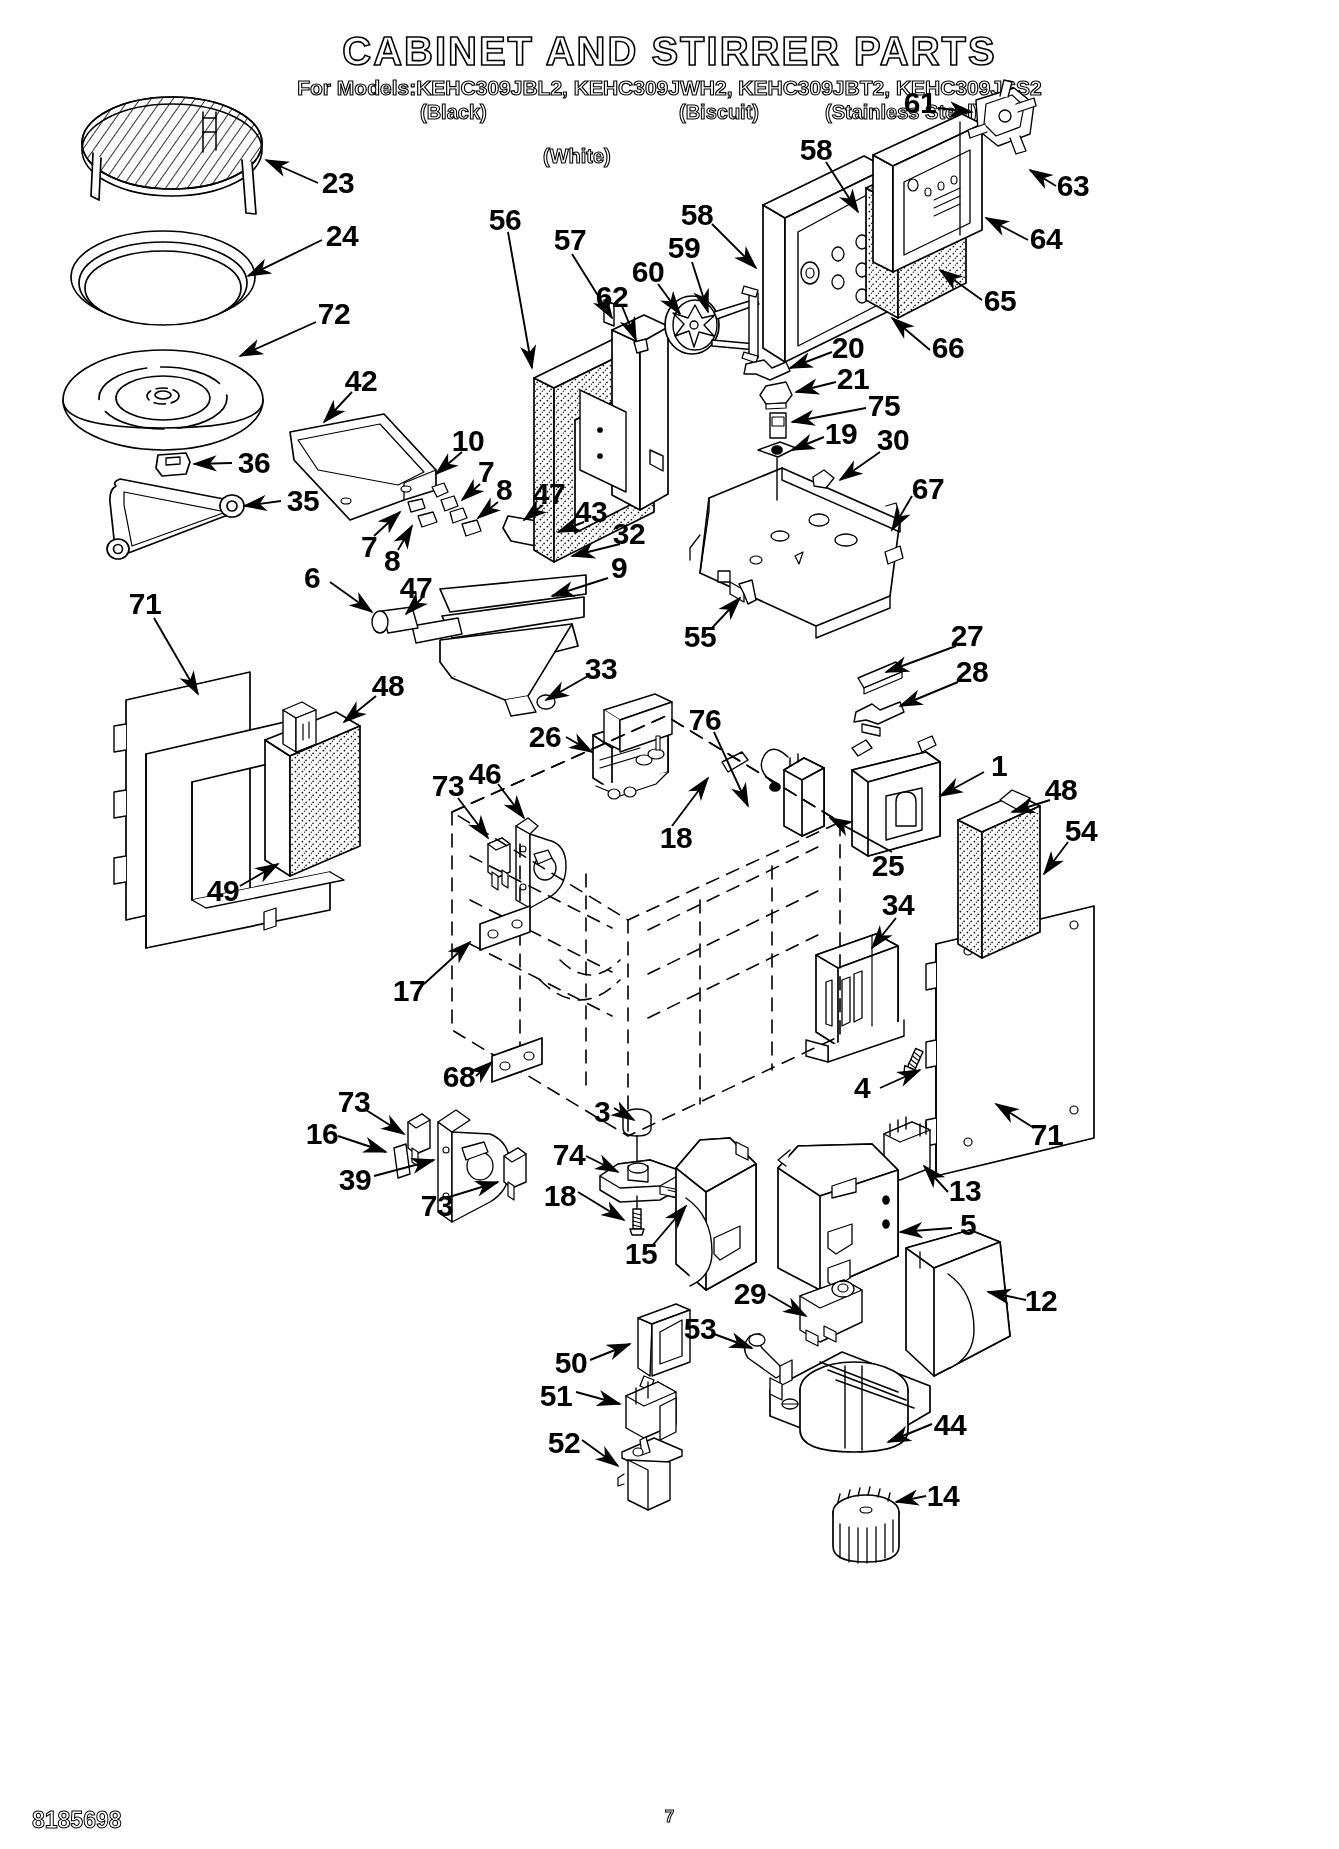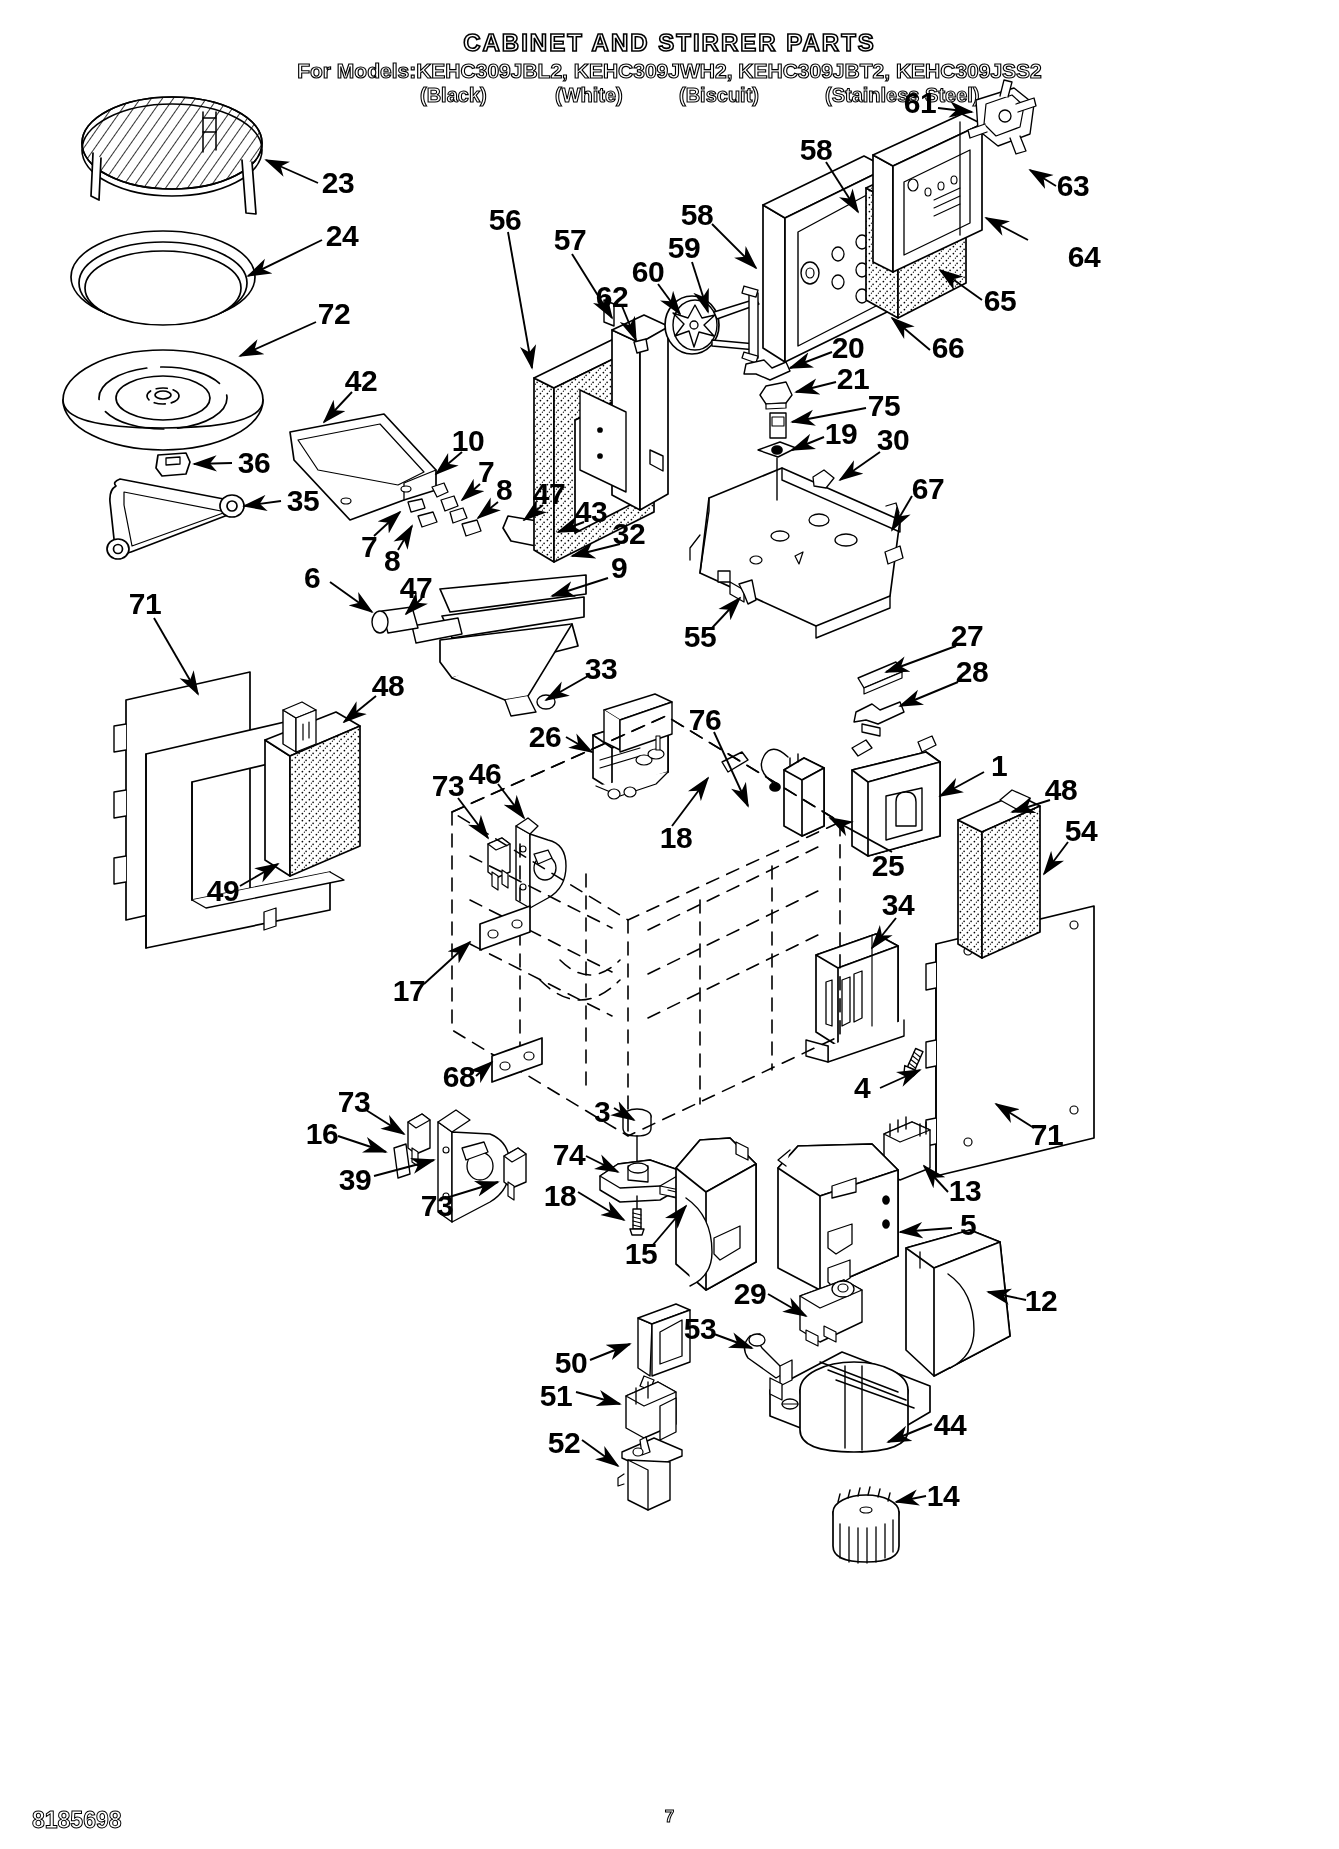--- a/index.html
+++ b/index.html
@@ -16,21 +16,21 @@
     overflow:hidden;
   }
   
   #header{
     position:absolute;
     left:0; top:0; width:1339px;
     text-align:center;
     pointer-events:none;
   }
   .title{
-    font-size:24px;
+    font-size:40px;
     font-weight:bold;
     letter-spacing:2px;
     font-family:"Liberation Sans", sans-serif;
     color:#ffffff;
     -webkit-text-stroke:1.6px #000;
     text-stroke:1.6px #000;
     margin:30px 0 0 0;
     line-height:1.05;
   }
   .models{
@@ -94,21 +94,21 @@
 </head>
 <body>
 
 <div id="page">
 
   <div id="header">
     <div class="title">CABINET AND STIRRER PARTS</div>
     <div class="models">For Models:KEHC309JBL2, KEHC309JWH2, KEHC309JBT2, KEHC309JSS2</div>
     <div class="colorrow" id="colorrow">
         <span style="left: 420px;">(Black)</span>
-        <span style="left: 555px;">(White)</span>
+        <span style="left: 543px; margin-top: 44px;">(White)</span>
         <span style="left: 679px;">(Biscuit)</span>
         <span style="left: 825px;">(Stainless Steel)</span>
       </div>
   </div>
 
   <svg id="art" viewBox="0 0 1339 1849" width="1339" height="1849">
     <defs>
       <pattern id="stipple" width="7" height="7" patternUnits="userSpaceOnUse">
         <rect width="7" height="7" fill="#fff"></rect>
         <circle cx="1.4" cy="1.6" r="0.85" fill="#000"></circle>
@@ -730,21 +730,21 @@
       <div class="callout" style="left: 564px; top: 1443px;">52</div>
       <div class="callout" style="left: 505px; top: 220px;">56</div>
       <div class="callout" style="left: 570px; top: 240px;">57</div>
       <div class="callout" style="left: 697px; top: 215px;">58</div>
       <div class="callout" style="left: 684px; top: 248px;">59</div>
       <div class="callout" style="left: 648px; top: 272px;">60</div>
       <div class="callout" style="left: 612px; top: 297px;">62</div>
       <div class="callout" style="left: 816px; top: 150px;">58</div>
       <div class="callout" style="left: 920px; top: 103px;">61</div>
       <div class="callout" style="left: 1073px; top: 186px;">63</div>
-      <div class="callout" style="left: 1084px; top: 239px; margin-top: 18px;">64</div>
+      <div class="callout" style="left: 1046px; top: 239px;">64</div>
       <div class="callout" style="left: 1000px; top: 301px; text-align: center;">65</div>
       <div class="callout" style="left: 948px; top: 348px;">66</div>
       <div class="callout" style="left: 848px; top: 348px;">20</div>
       <div class="callout" style="left: 853px; top: 379px;">21</div>
       <div class="callout" style="left: 884px; top: 406px;">75</div>
       <div class="callout" style="left: 841px; top: 434px;">19</div>
       <div class="callout" style="left: 893px; top: 440px;">30</div>
       <div class="callout" style="left: 928px; top: 489px;">67</div>
       <div class="callout" style="left: 700px; top: 637px; text-align: right;">55</div>
     </div>

